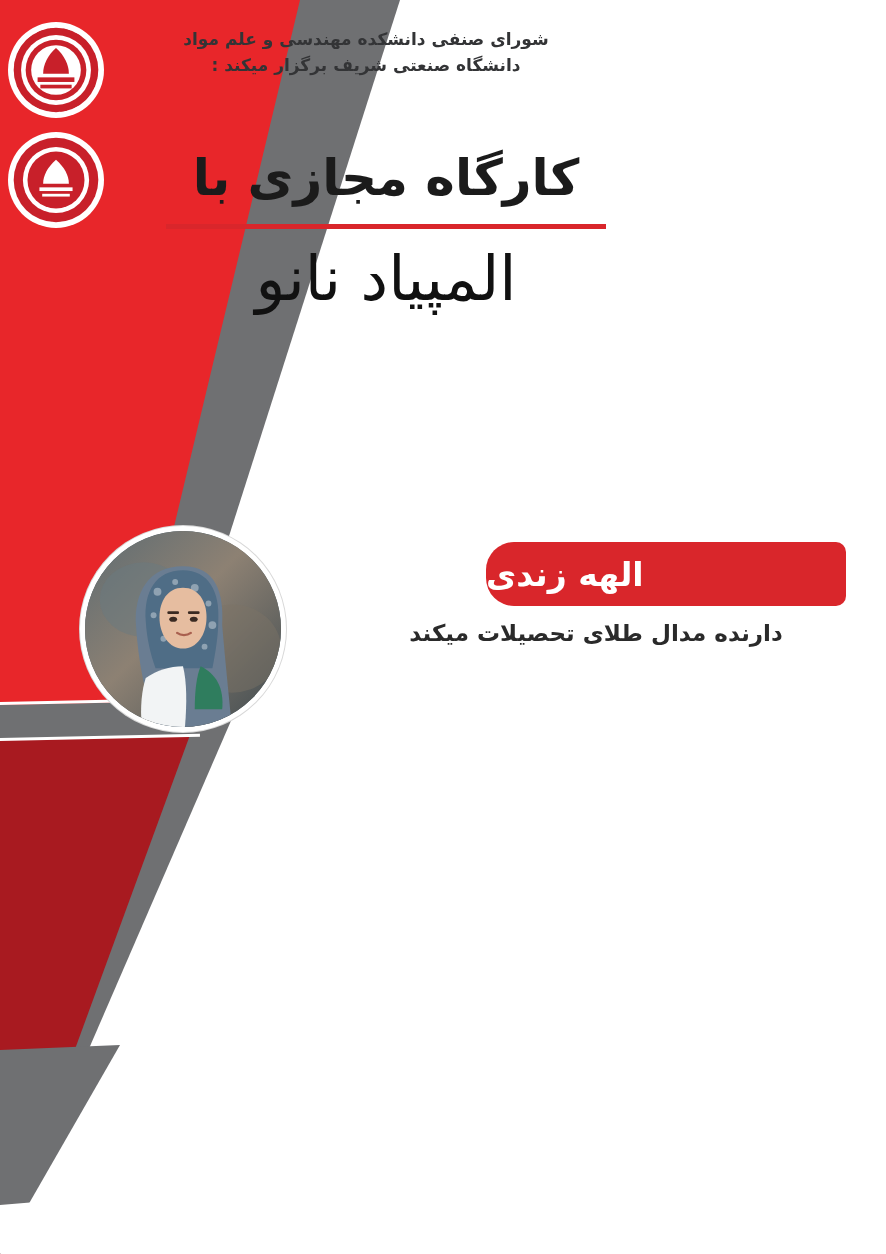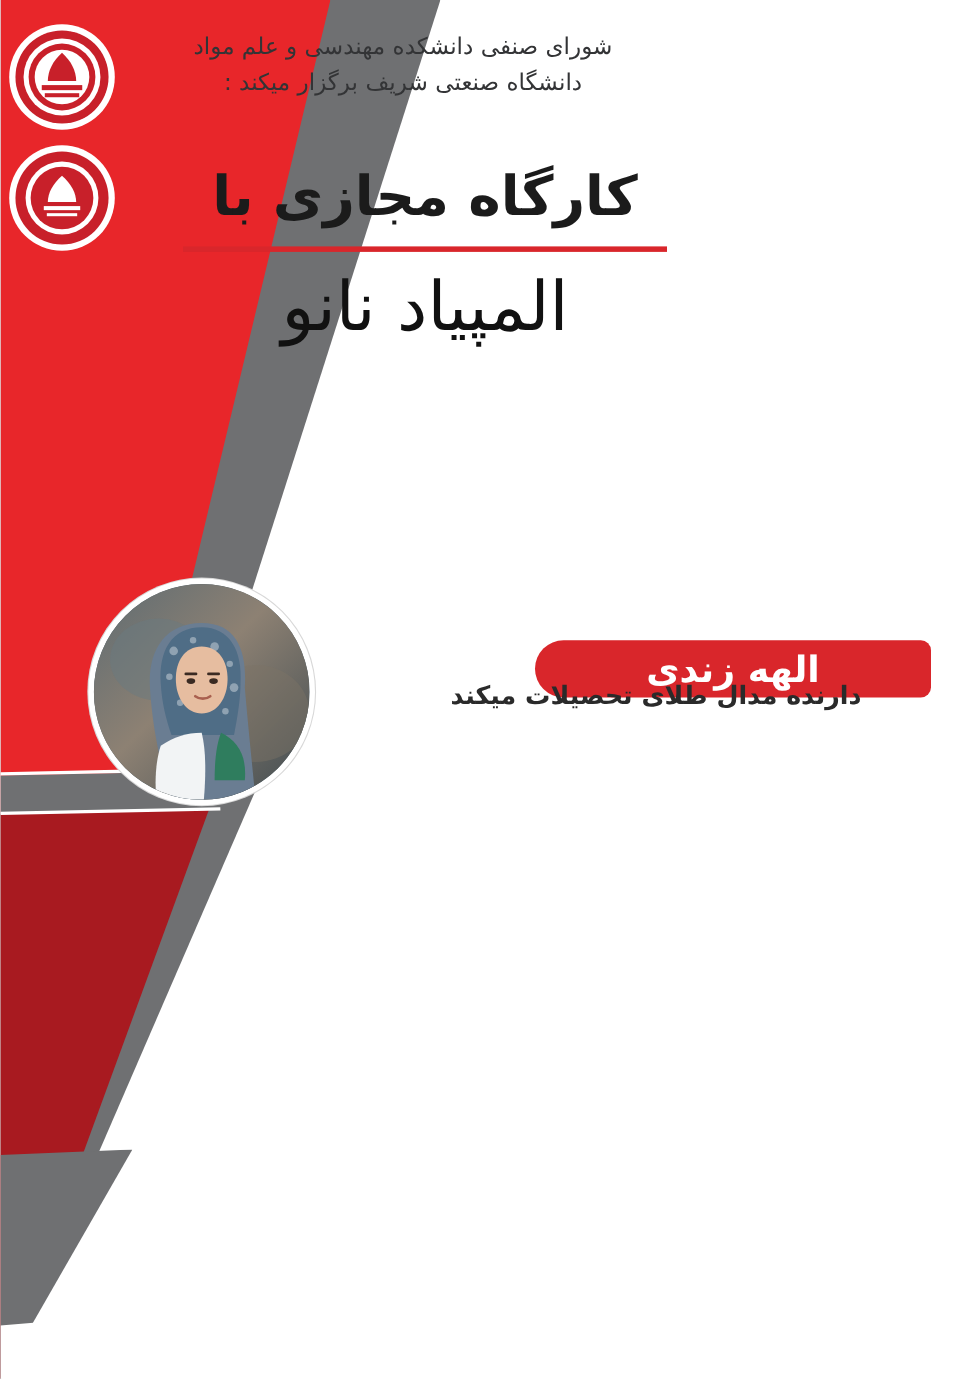--- a/index.html
+++ b/index.html
@@ -92,23 +92,23 @@
   .header-text {
     position: absolute;
     top: 26px;
     right: 180px;
     width: 680px;
     text-align: center;
     color: #3a3a3a;
     direction: rtl;
   }
   .header-text .line {
-    font-size: 21px;
+    font-size: 17px;
     line-height: 1.55;
-    font-weight: normal;
+    font-weight: bold;
     color: #333436;
   }
 
   
   .title-block {
     position: absolute;
     top: 150px;
     right: 150px;
     width: 700px;
     text-align: center;
@@ -152,27 +152,26 @@
     overflow: hidden;
     box-shadow: 0 0 0 1px #d8d8d8;
     background: #4a5a63;
   }
   .photo-art { position: absolute; inset: 0; }
   .speaker-name-pill {
     position: absolute;
     right: 30px;
     top: 22px;
     width: 360px;
-    height: 52px;
+    height: 64px;
     background: #d9262b;
     border-radius: 28px 10px 10px 28px;
     display: flex;
     align-items: center;
-    justify-content: center;
-    margin-top: 40px;
+    justify-content: flex-end;
   }
   .speaker-name {
     color: #ffffff;
     font-size: 33px;
     font-weight: bold;
     direction: rtl;
   }
   .speaker-sub {
     position: absolute;
     right: 0px;

